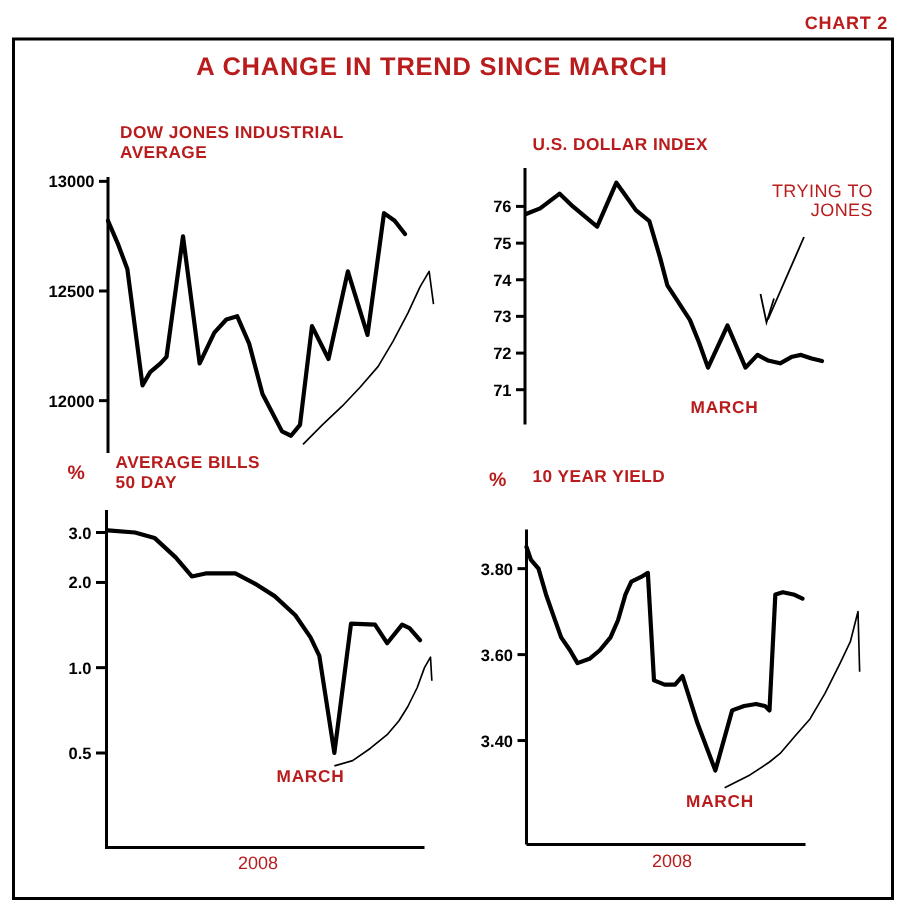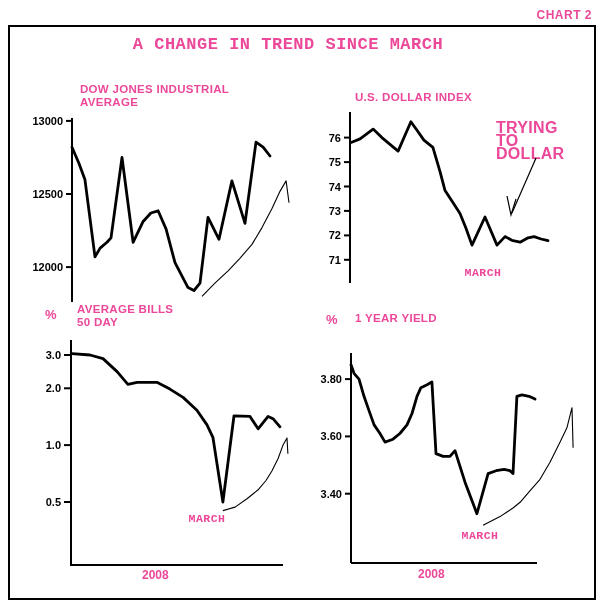--- a/index.html
+++ b/index.html
@@ -1,30 +1,30 @@
 <!DOCTYPE html>
 <html><head>
 <meta charset="utf-8">
 <style>
   html,body{margin:0;padding:0;background:#fff;}
   .page{position:relative;width:604px;height:608px;background:#ffffff;overflow:hidden;
-        font-family:"Liberation Sans",sans-serif;color:#ec4899;}
+        font-family:"Liberation Sans",sans-serif;color:#b91c1c;}
   .frame{position:absolute;left:8px;top:25px;width:588px;height:575px;
          border:2px solid #000;box-sizing:border-box;background:transparent;}
   .chart-label{position:absolute;top:8px;left:500px;width:92px;text-align:right;
                font-size:12px;font-weight:bold;letter-spacing:0.5px;}
   .main-title{position:absolute;top:35px;left:8px;width:560px;text-align:center;
-              font-size:17px;font-weight:bold;letter-spacing:0.5px;font-family:Liberation Mono, monospace;}
+              font-size:17px;font-weight:bold;letter-spacing:0.5px;}
   .panel-title{position:absolute;font-size:11.5px;font-weight:bold;line-height:13px;
                letter-spacing:0.3px;white-space:nowrap;}
   .unit{position:absolute;font-size:13px;font-weight:bold;}
   .march{position:absolute;font-size:11.5px;font-weight:bold;text-align:center;width:60px;
-         letter-spacing:0.5px;font-family:Liberation Mono, monospace;}
-  .xlabel{position:absolute;font-size:12px;font-weight:bold;text-align:left;width:60px;}
-  .callout{position:absolute;font-size:16px;font-weight:bold;text-align:left;
+         letter-spacing:0.5px;}
+  .xlabel{position:absolute;font-size:12px;font-weight:normal;text-align:center;width:60px;}
+  .callout{position:absolute;font-size:12px;font-weight:normal;text-align:right;
            line-height:13px;letter-spacing:0.3px;}
   svg.canvas{position:absolute;left:0;top:0;}
   .axis{stroke:#000;stroke-width:2;}
   .line-thick{fill:none;stroke:#000;stroke-width:2.8;stroke-linejoin:round;stroke-linecap:round;}
   .line-thin{fill:none;stroke:#000;stroke-width:1.1;stroke-linejoin:round;}
   .arrow{stroke:#000;stroke-width:1.2;fill:none;}
   .ticklabel{font-family:"Liberation Sans",sans-serif;font-size:11px;font-weight:bold;fill:#000;}
 </style>
 </head>
 <body>
@@ -39,39 +39,39 @@
 
   <div class="panel-title" style="left:80px;top:83px;">
     <div>DOW JONES INDUSTRIAL</div>
     <div>AVERAGE</div>
   </div>
 
   <div class="panel-title" style="left:355px;top:91px;">U.S. DOLLAR INDEX</div>
 
   <div class="callout" style="left:496px;top:121px;width:86px;">
     <div>TRYING TO</div>
-    <div>DOLLAR</div>
+    <div>JONES</div>
   </div>
 
   <div class="march" style="left:453px;top:266px;">MARCH</div>
 
   <div class="unit" style="left:45px;top:307px;">%</div>
 
   <div class="panel-title" style="left:77px;top:303px;">
     <div>AVERAGE BILLS</div>
     <div>50 DAY</div>
   </div>
 
   <div class="march" style="left:177px;top:512px;">MARCH</div>
 
   <div class="xlabel" style="left:142px;top:568px;">2008</div>
 
   <div class="unit" style="left:326px;top:312px;">%</div>
 
-  <div class="panel-title" style="left:355px;top:312px;">1 YEAR YIELD</div>
+  <div class="panel-title" style="left:355px;top:312px;">10 YEAR YIELD</div>
 
   <div class="march" style="left:450px;top:529px;">MARCH</div>
 
   <div class="xlabel" style="left:418px;top:567px;">2008</div>
 
   <svg class="canvas" width="604" height="608" viewBox="0 0 604 608">
 
     <g>
       <line class="axis" x1="72" y1="118" x2="72" y2="302"></line>
     <line x1="66" x2="72" y1="120.9" y2="120.9" class="axis"></line>

